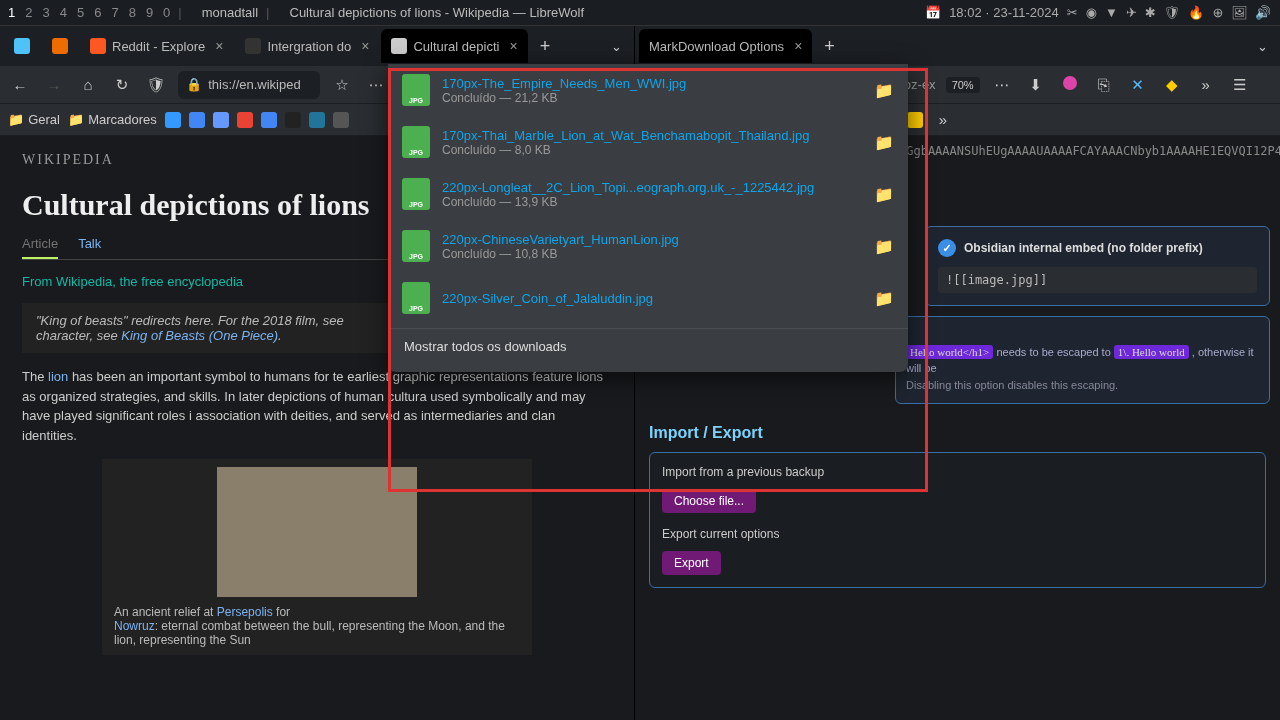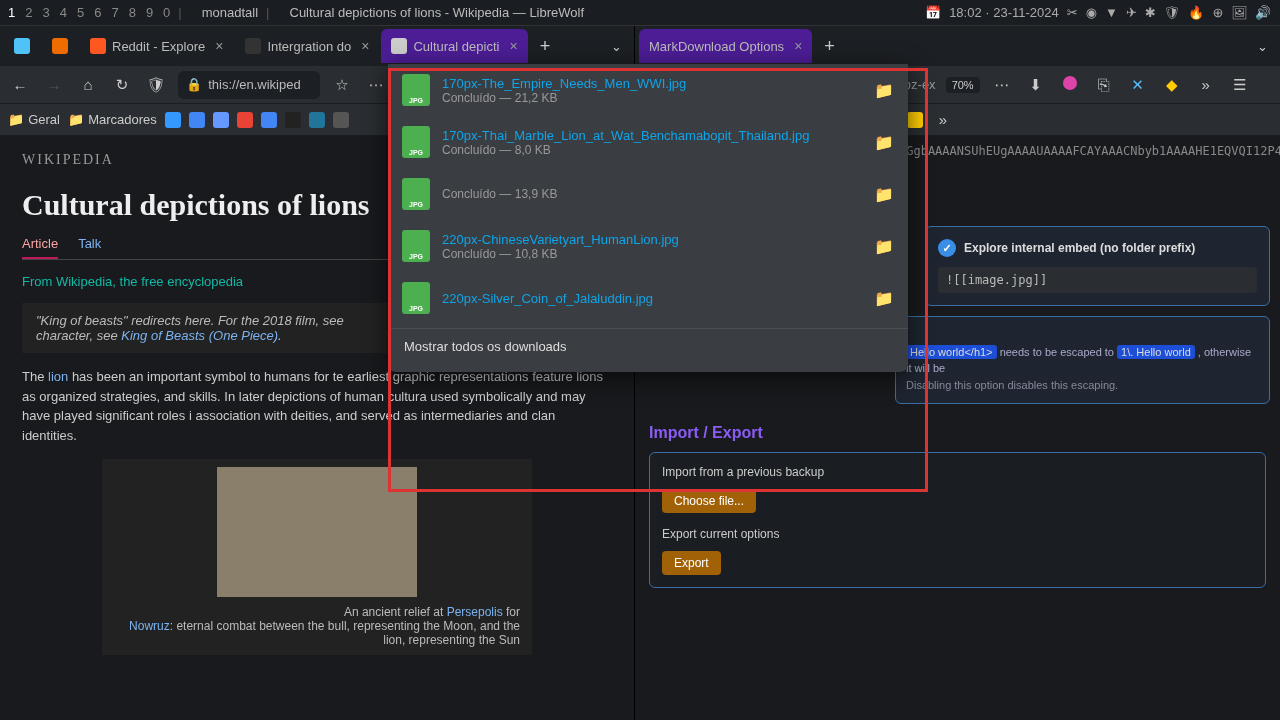--- a/index.html
+++ b/index.html
@@ -11,70 +11,70 @@
 .taskbar-title{margin-left:12px;color:#bbb}
 .taskbar-sep{margin:0 8px;color:#555}
 .taskbar-right{margin-left:auto;display:flex;align-items:center;gap:8px;color:#aaa}
 .clock-icon{color:#e6a23c}
 .window-area{display:flex;height:694px}
 .browser-window{background:#2a2d31;display:flex;flex-direction:column;position:relative}
 .left-win{width:635px;border-right:1px solid #000}
 .right-win{width:645px}
 .tabstrip{height:40px;background:#1c1f23;display:flex;align-items:center;padding:0 4px;gap:2px}
 .tab{height:34px;display:flex;align-items:center;padding:0 10px;border-radius:6px 6px 0 0;color:#bbb;gap:6px;min-width:0;flex-shrink:1}
-.tab.active{background:#4c1d95}
+.tab.active{background:#000000}
 .tab-icon{width:16px;height:16px;border-radius:3px;flex-shrink:0}
 .tab-label{white-space:nowrap;overflow:hidden;text-overflow:ellipsis;max-width:110px}
 .tab-close{color:#999;font-size:14px;margin-left:4px}
 .tab-new{color:#ccc;padding:0 10px;font-size:18px}
 .tab-chevron{color:#ccc;padding:0 8px;margin-left:auto}
 .toolbar{height:38px;background:#2a2d31;display:flex;align-items:center;padding:0 8px;gap:10px;border-bottom:1px solid #1a1d21}
 .tbtn{color:#ccc;width:24px;text-align:center;font-size:15px}
 .urlbar{flex:1;display:flex;align-items:center;background:#1c1f23;border-radius:6px;height:28px;padding:0 8px;gap:6px;color:#bbb;min-width:0;overflow:hidden}
 .zoom-badge{background:#1c1f23;border-radius:4px;padding:2px 6px;font-size:11px}
 .bookmarks{height:32px;background:#2a2d31;display:flex;align-items:center;padding:0 8px;gap:8px;border-bottom:1px solid #1a1d21;overflow:hidden}
 .bm-folder{display:flex;align-items:center;gap:4px;color:#ccc}
 .bm-icon{width:16px;height:16px;border-radius:3px;flex-shrink:0}
 .content{flex:1;background:#181a1d;overflow:hidden;position:relative;color:#ddd}
 .wiki{padding:16px 22px}
 .wiki-logo{font-family:Georgia,serif;color:#999;letter-spacing:2px;font-size:14px;margin-bottom:20px}
 .wiki-title{font-family:Georgia,serif;font-size:30px;color:#eee;margin-bottom:14px}
 .wiki-tabs{display:flex;gap:20px;border-bottom:1px solid #444;margin-bottom:14px}
 .wtab{padding-bottom:6px;color:#7cb3f0}
-.wtab.active{color:#fca5a5;border-bottom:2px solid #be185d}
+.wtab.active{color:#737373;border-bottom:2px solid #bef264}
 .wiki-sub{color:#14b8a6;margin-bottom:14px}
 .wiki-note{background:#222;padding:10px 14px;font-style:italic;color:#bbb;margin-bottom:14px;border-left:0}
 .wiki-link{color:#7cb3f0}
 .wiki-body{line-height:1.5;color:#ccc}
-.wiki-fig{margin:14px auto 0;width:430px;background:#222;padding:8px;text-align:right}
+.wiki-fig{margin:14px auto 0;width:430px;background:#222;padding:8px;text-align:left}
 .wiki-img{width:200px;height:130px;background:#8a7f6a;margin:0 auto 8px;display:block}
 .wiki-cap{font-size:12px;color:#bbb;padding:0 4px}
 .dl-panel{position:absolute;top:0;left:388px;width:520px;background:#3a3d42;border-radius:0 0 8px 8px;box-shadow:0 6px 24px rgba(0,0,0,.6);z-index:50;padding-bottom:8px}
 .dl-item{display:flex;align-items:center;padding:10px 14px;gap:12px}
 .jpg-icon{width:28px;height:32px;background:#4caf50;border-radius:3px;position:relative;flex-shrink:0}
 .jpg-icon::after{content:"JPG";position:absolute;bottom:2px;left:0;right:0;text-align:center;font-size:7px;color:#fff;font-weight:bold}
 .dl-info{flex:1;min-width:0}
 .dl-name{color:#0ea5e9;white-space:nowrap;overflow:hidden;text-overflow:ellipsis}
 .dl-status{color:#999;font-size:12px}
 .dl-folder{color:#bbb;font-size:16px}
 .dl-all{padding:10px 16px;color:#ddd;border-top:1px solid #4a4d52;margin-top:4px}
 .red-box{position:absolute;border:3px solid #d33;pointer-events:none;z-index:100}
 .red1{top:68px;left:388px;width:540px;height:424px}
 .ext{padding:0;color:#ccc;font-size:12px;position:relative}
 .info-box{margin:10px;border:1px solid #3a6ea5;border-radius:6px;padding:12px;background:#1e2530}
 .info-title{color:#ddd;font-weight:bold;margin-bottom:10px;display:flex;align-items:center;gap:8px}
 .info-check{width:18px;height:18px;background:#3a8ee6;border-radius:50%;display:inline-flex;align-items:center;justify-content:center;color:#fff;font-size:11px}
 .code-box{background:#2a2d31;padding:6px 8px;border-radius:4px;font-family:monospace;color:#bbb}
 .note-box{margin:10px;border:1px solid #3a6ea5;border-radius:6px;padding:10px;background:#1e2530;font-size:11px;color:#aac;line-height:1.5}
-.inline-code{background:#1d4ed8;padding:1px 4px;border-radius:3px;font-family:Liberation Sans, sans-serif;color:#ddd}
+.inline-code{background:#6d28d9;padding:1px 4px;border-radius:3px;font-family:Liberation Serif, serif;color:#ddd}
 .section{padding:10px 14px}
-.section h3{color:#8b5cf6;font-size:16px;margin-bottom:10px}
+.section h3{color:#7dd3fc;font-size:16px;margin-bottom:10px}
 .sub-box{border:1px solid #3a6ea5;border-radius:6px;padding:12px;background:#1a1d21;margin-bottom:10px}
 .sub-label{color:#ccc;margin-bottom:10px;font-size:12px}
-.btn{background:#a16207;color:#fff;padding:5px 12px;border-radius:4px;border:none;font-size:12px;display:inline-block}
+.btn{background:#701a75;color:#fff;padding:5px 12px;border-radius:4px;border:none;font-size:12px;display:inline-block}
 .mono{font-family:monospace;color:#888;white-space:nowrap;overflow:hidden}
 .ext-top-code{position:absolute;top:4px;left:260px;right:0;padding:4px;white-space:nowrap;overflow:hidden}
 .pill{display:inline-block;width:14px;height:14px;border-radius:50%}
 </style>
 </head>
 <body>
 
 <div class="taskbar">
   <div class="workspaces">
     <span class="ws active">1</span>
@@ -245,21 +245,21 @@
       <span class="bm-icon" style="background:#4c4"></span>
       <span class="bm-icon" style="background:#fc0"></span>
       <span class="tbtn">»</span>
     </div>
     <div class="content ext">
       <div class="ext-top-code mono">KGgbAAAANSUhEUgAAAAUAAAAFCAYAAACNbyb1AAAAHE1EQVQI12P4//8</div>
       <div style="height:80px"></div>
       <div class="info-box" style="margin-left:290px">
         <div class="info-title">
           <span class="info-check">✓</span>
-          <span>Explore internal embed (no folder prefix)</span>
+          <span>Obsidian internal embed (no folder prefix)</span>
         </div>
         <div class="code-box">![[image.jpg]]</div>
       </div>
       <div class="note-box" style="margin-left:260px">
         <br>
         <span class="inline-code">Hello world&lt;/h1&gt;</span>
         <span> needs to be escaped to </span>
         <span class="inline-code">1\. Hello world</span>
         <span>, otherwise it will be</span><br>
         <span style="color:#889">Disabling this option disables this escaping.</span>
@@ -291,20 +291,21 @@
     <div class="jpg-icon"></div>
     <div class="dl-info">
         <div class="dl-name">170px-Thai_Marble_Lion_at_Wat_Benchamabopit_Thailand.jpg</div>
         <div class="dl-status">Concluído — 8,0 KB</div>
       </div>
     <span class="dl-folder">📁</span>
   </div>
   <div class="dl-item">
     <div class="jpg-icon"></div>
     <div class="dl-info">
+        <div class="dl-name">220px-Longleat__2C_Lion_Topi...eograph.org.uk_-_1225442.jpg</div>
         <div class="dl-status">Concluído — 13,9 KB</div>
       </div>
     <span class="dl-folder">📁</span>
   </div>
   <div class="dl-item">
     <div class="jpg-icon"></div>
     <div class="dl-info">
         <div class="dl-name">220px-ChineseVarietyart_HumanLion.jpg</div>
         <div class="dl-status">Concluído — 10,8 KB</div>
       </div>

